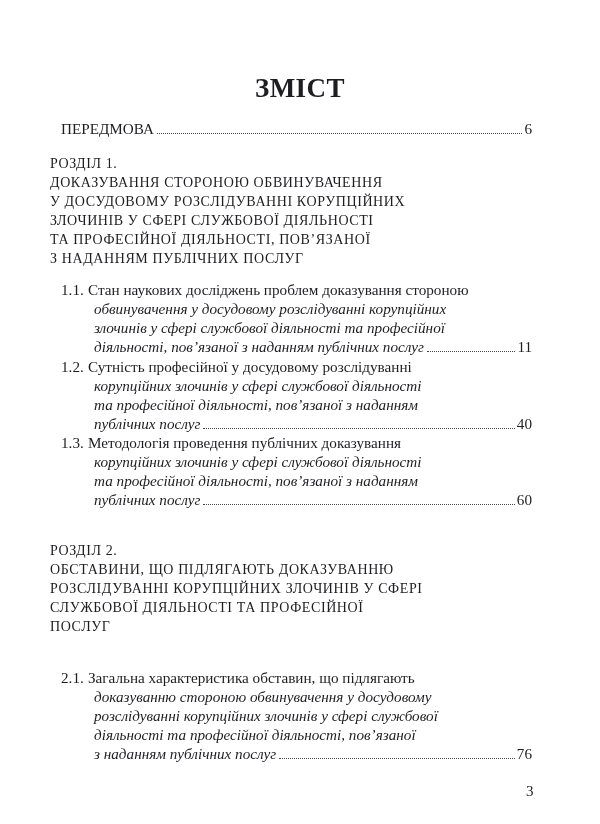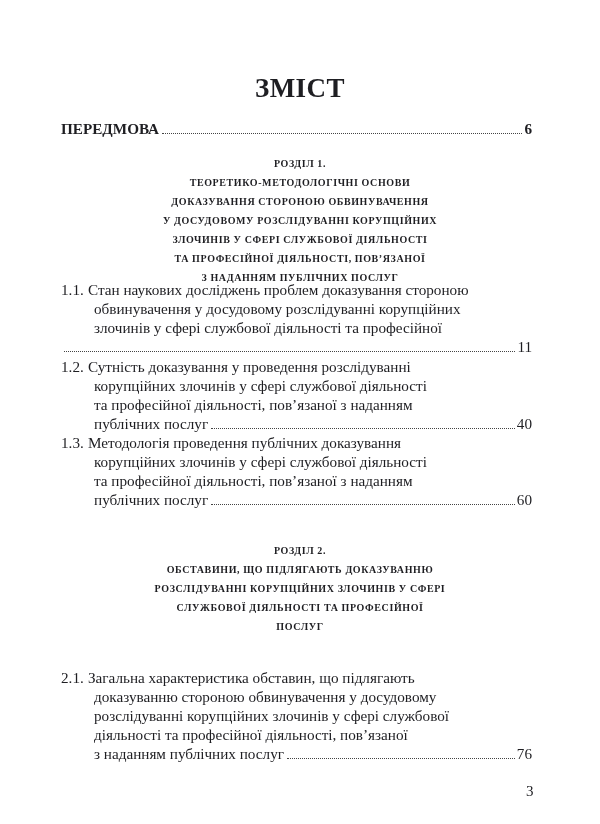--- a/index.html
+++ b/index.html
@@ -12,32 +12,32 @@
     .title {
       position: absolute; left: 0; width: 600px; top: 56px;
       text-align: center; font-weight: bold; font-size: 27px; line-height: 32px;
       letter-spacing: 0.5px;
     }
     .toc-line {
       position: absolute; left: 61px; width: 471px;
       font-size: 15.2px; line-height: 19px; height: 19px;
       display: flex; align-items: baseline; white-space: nowrap;
     }
-    .toc-line.bold { font-weight: bold; justify-content: space-between; }
+    .toc-line.bold { font-weight: normal; justify-content: space-between; }
     .toc-line .num { display: inline-block; width: 27px; flex: none; }
-    .toc-line .cont { padding-left: 33px; }
+    .toc-line .cont { padding-left: 33px; font-style: italic; }
     .toc-line .text { flex: none; }
     .toc-line .dots {
       flex: 1 1 auto; overflow: hidden; margin: 0 2px 0 3px;
       border-bottom: 1.3px dotted #444; height: 0; align-self: flex-end; margin-bottom: 4px;
     }
     .toc-line .page-num { flex: none; }
     .sec-heading {
-      position: absolute; left: 50px; width: 500px; text-align: center;
-      font-weight: bold; font-size: 10px; line-height: 19px;
+      position: absolute; left: 50px; width: 500px; 
+      font-weight: normal; font-size: 14px; line-height: 19px;
       letter-spacing: 0.6px;
     }
     .sec-heading div { height: 19px; white-space: nowrap; }
     .page-number {
       position: absolute; left: 526px; top: 766px; font-size: 15px; line-height: 18px;
     }
   </style>
 </head>
 <body>
 
@@ -46,49 +46,49 @@
   <div class="title">ЗМІСТ</div>
 
   <div class="toc-line bold" style="top:103px">
     <span class="text">ПЕРЕДМОВА</span>
     <span class="dots"></span>
     <span class="page-num">6</span>
   </div>
 
   <div class="sec-heading" style="top:138px">
     <div>РОЗДІЛ 1.</div>
-    <div>ТЕОРЕТИКО-МЕТОДОЛОГІЧНІ ОСНОВИ</div>
     <div>ДОКАЗУВАННЯ СТОРОНОЮ ОБВИНУВАЧЕННЯ</div>
     <div>У ДОСУДОВОМУ РОЗСЛІДУВАННІ КОРУПЦІЙНИХ</div>
     <div>ЗЛОЧИНІВ У СФЕРІ СЛУЖБОВОЇ ДІЯЛЬНОСТІ</div>
     <div>ТА ПРОФЕСІЙНОЇ ДІЯЛЬНОСТІ, ПОВ’ЯЗАНОЇ</div>
     <div>З НАДАННЯМ ПУБЛІЧНИХ ПОСЛУГ</div>
   </div>
 
   <div>
     <div class="toc-line" style="top:264px">
       <span class="num">1.1.</span>
       <span class="text">Стан наукових досліджень проблем доказування стороною</span>
     </div>
     <div class="toc-line" style="top:283px">
       <span class="text cont">обвинувачення у досудовому розслідуванні корупційних</span>
     </div>
     <div class="toc-line" style="top:302px">
       <span class="text cont">злочинів у сфері службової діяльності та професійної</span>
     </div>
     <div class="toc-line" style="top:321px">
+      <span class="text cont">діяльності, пов’язаної з наданням публічних послуг</span>
       <span class="dots"></span>
       <span class="page-num">11</span>
     </div>
   </div>
 
   <div>
     <div class="toc-line" style="top:341px">
       <span class="num">1.2.</span>
-      <span class="text">Сутність доказування у проведення розслідуванні</span>
+      <span class="text">Сутність професійної у досудовому розслідуванні</span>
     </div>
     <div class="toc-line" style="top:360px">
       <span class="text cont">корупційних злочинів у сфері службової діяльності</span>
     </div>
     <div class="toc-line" style="top:379px">
       <span class="text cont">та професійної діяльності, пов’язаної з наданням</span>
     </div>
     <div class="toc-line" style="top:398px">
       <span class="text cont">публічних послуг</span>
       <span class="dots"></span>

